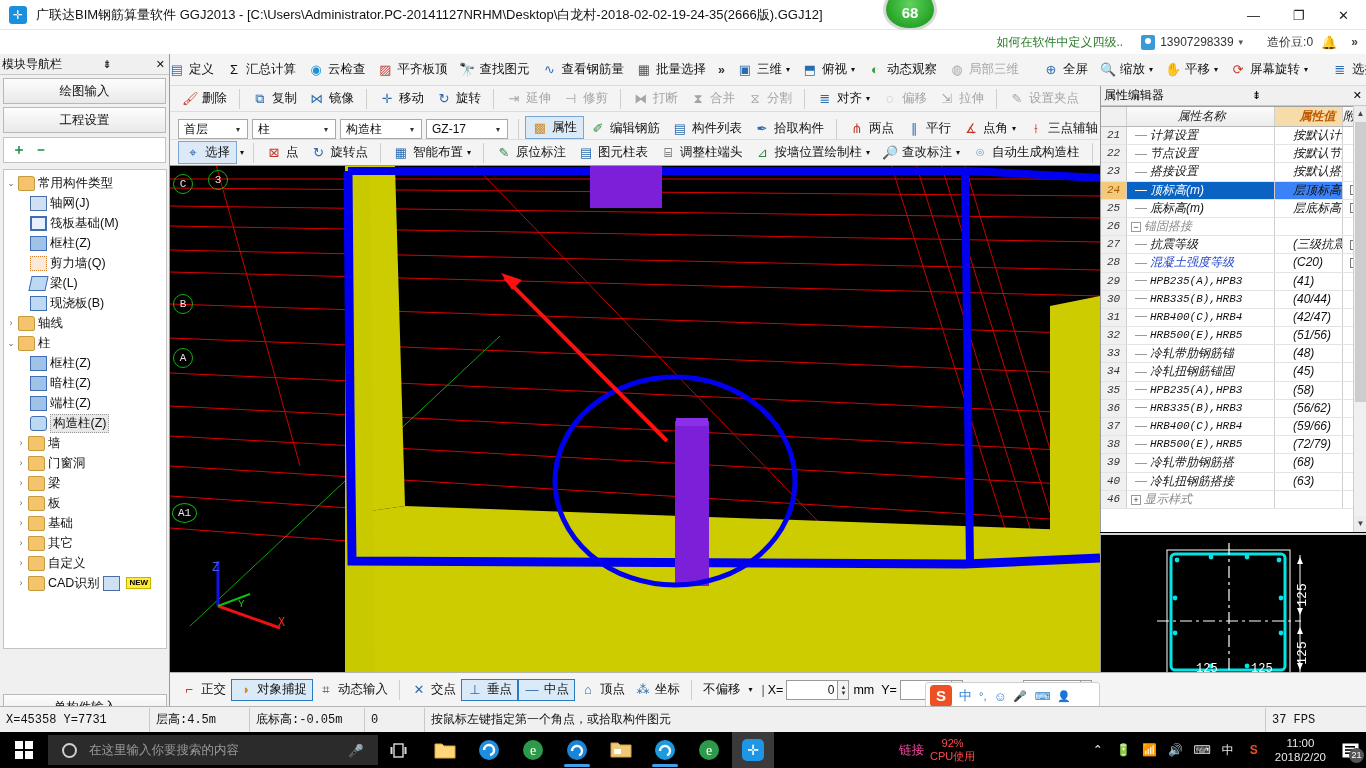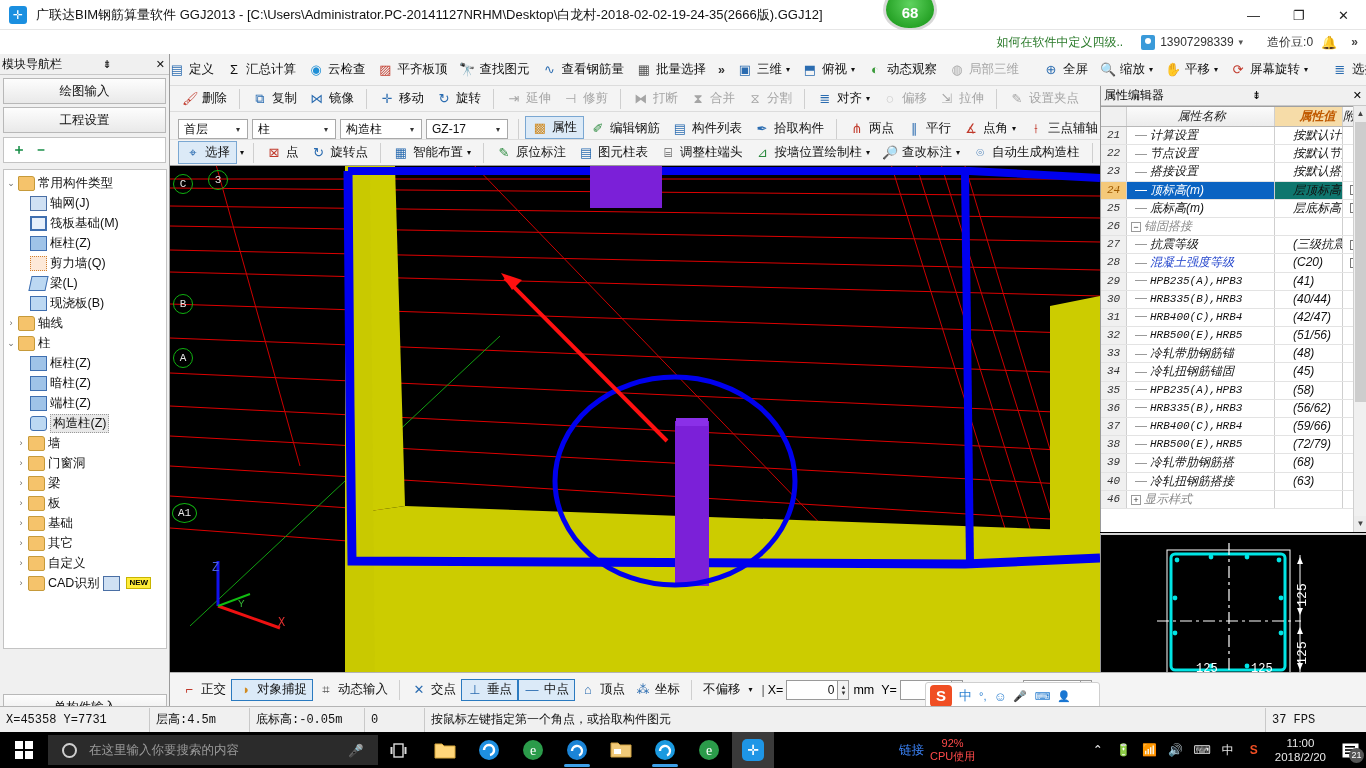--- a/index.html
+++ b/index.html
@@ -175,21 +175,21 @@
   .pc-val{ width:68px; border-right:1px solid #cfcfcf; line-height:17px; padding-left:18px;
      white-space:nowrap; overflow:hidden; color:#111;}
   .pc-add{ width:24px; display:flex;align-items:center;justify-content:center;}
   .pc-add .cb{ width:10px;height:10px;border:1px solid #777; background:#fff;}
   .tline{ display:inline-block; width:12px; border-top:1px solid #9a9a9a; vertical-align:middle;
      margin-right:3px; margin-left:6px;}
   .tbox{ display:inline-block; width:10px;height:10px; border:1px solid #9a9a9a; background:#fff;
      text-align:center; line-height:8px; font-size:9px; margin-right:3px; margin-left:2px; color:#333;}
   .prow.sel .pc-idx{ background:#f5c97a; color:#a05a00;}
   .prow.sel .pc-name{ background:#0a63c2; color:#fff;}
-  .prow.sel .pc-val{ background:#0f766e;}
+  .prow.sel .pc-val{ background:#3b82f6;}
   .prow.sel .tline{ border-top-color:#fff;}
   .pname-link{ color:#2244cc; }
   .pname-grey{ color:#8a8a8a; }
   .hdrrow{ height:20px; background:linear-gradient(#fbfbfb,#ececec); border-bottom:1px solid #b9b9b9;}
   .hdrrow div{ line-height:19px; text-align:center; font-size:12px; color:#222;}
   .hdr-val{ background:#f6dca8 !important; color:#c05a00 !important; font-weight:bold;}
   .vscroll{ position:absolute; right:0; top:20px; width:13px; height:426px; background:#f0f0f0;
      border-left:1px solid #cfcfcf;}
   .vscroll .thumb{ position:absolute; left:1px; top:16px; width:11px; height:280px; background:#cdcdcd;}
   .vscroll .ar{ width:13px;height:16px; text-align:center; font-size:8px; line-height:16px; color:#444; background:#ececec;}
@@ -1107,21 +1107,21 @@
           </svg>
       </div>
       <div class="tb-ic active">
         <svg width="24" height="24" viewBox="0 0 24 24">
             <rect x="1" y="1" width="22" height="22" rx="5" fill="#1e96e6"></rect>
             <text x="12" y="17" font-size="14" fill="#fff" text-anchor="middle">✛</text>
           </svg>
       </div>
     </div>
 
-    <div style="margin-left:125px;color:#3b82f6;font-size:12.5px">链接</div>
+    <div style="margin-left:125px;color:#ec4899;font-size:12.5px">链接</div>
     <div class="cpu">
       <div>92%</div>
       <div>CPU使用</div>
     </div>
 
     <div class="tray">
       <span class="ti">⌃</span>
       <span class="ti">🔋</span>
       <span class="ti">📶</span>
       <span class="ti">🔊</span>

